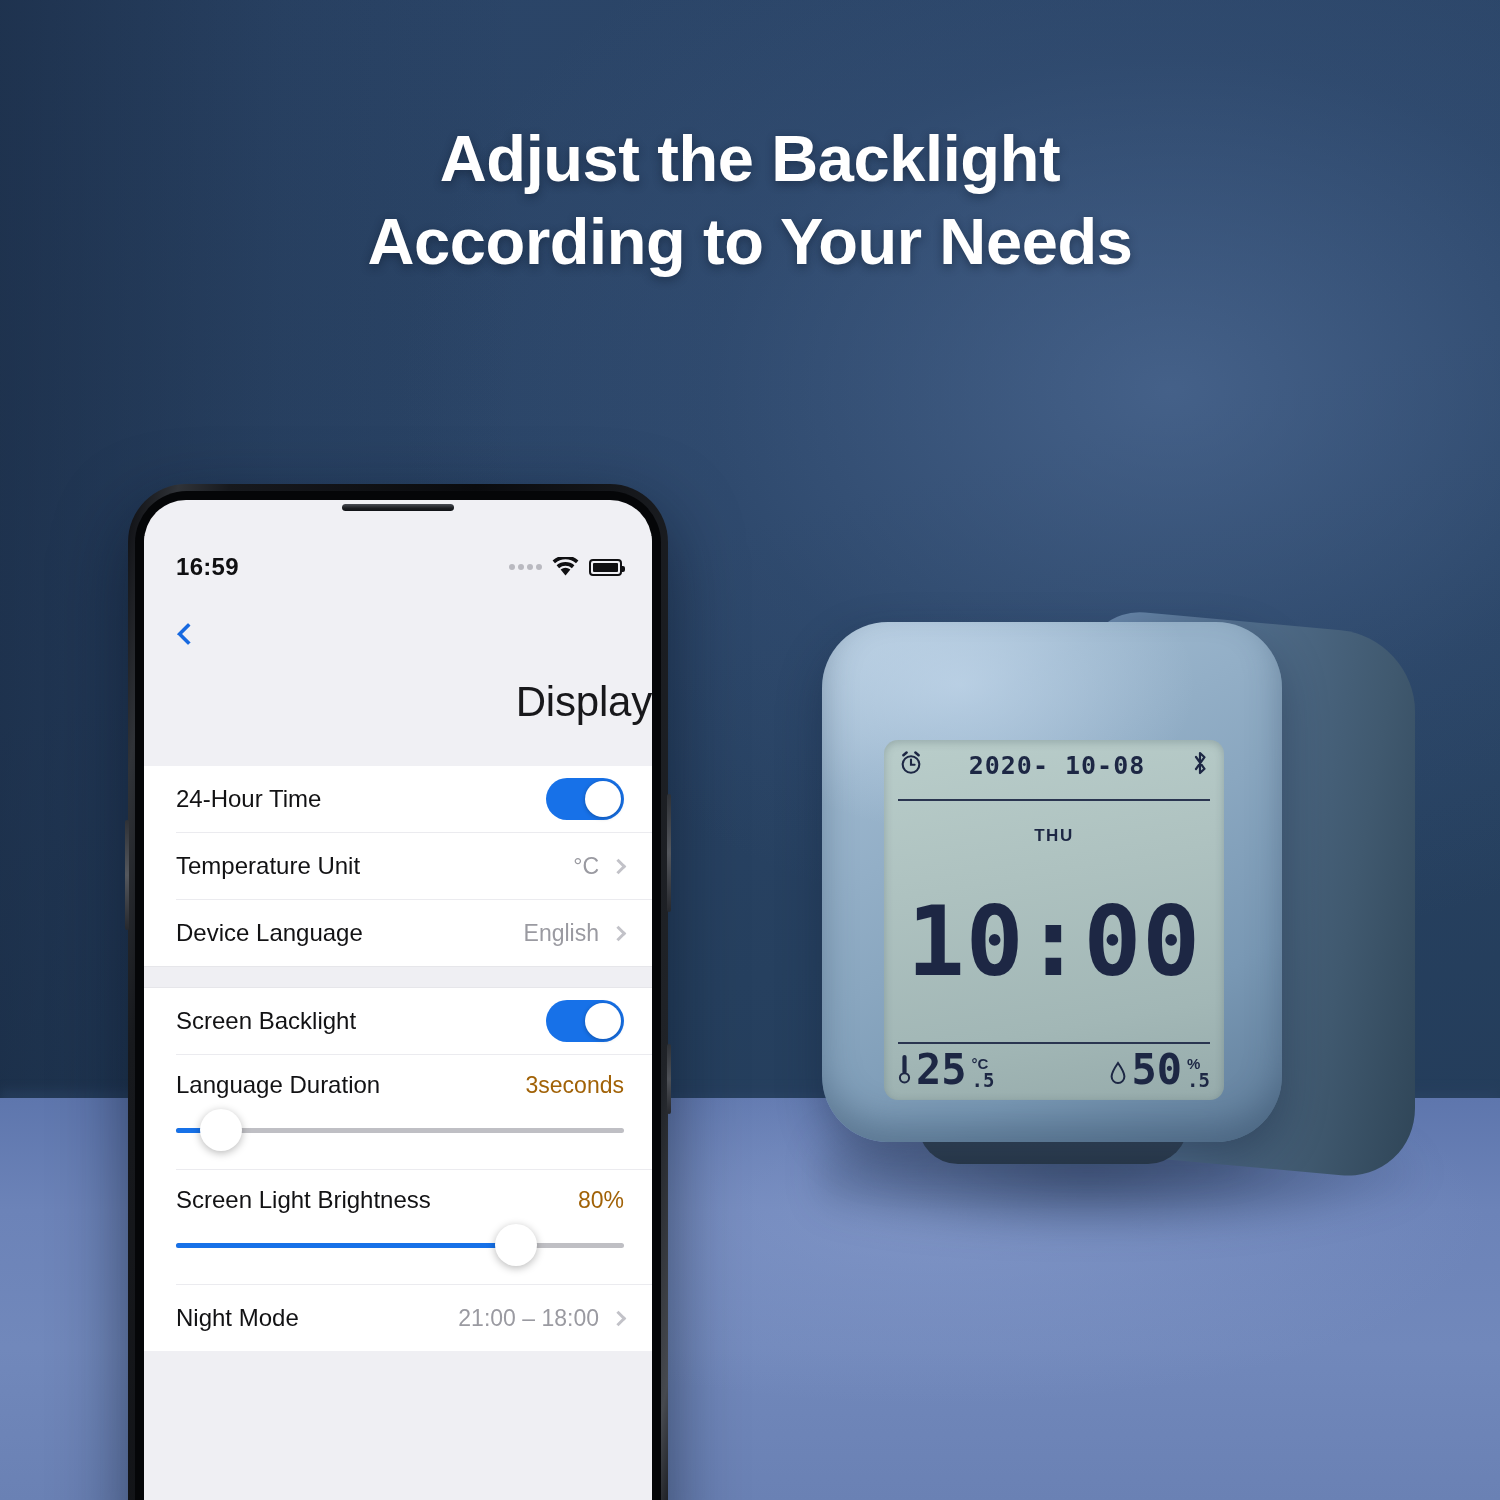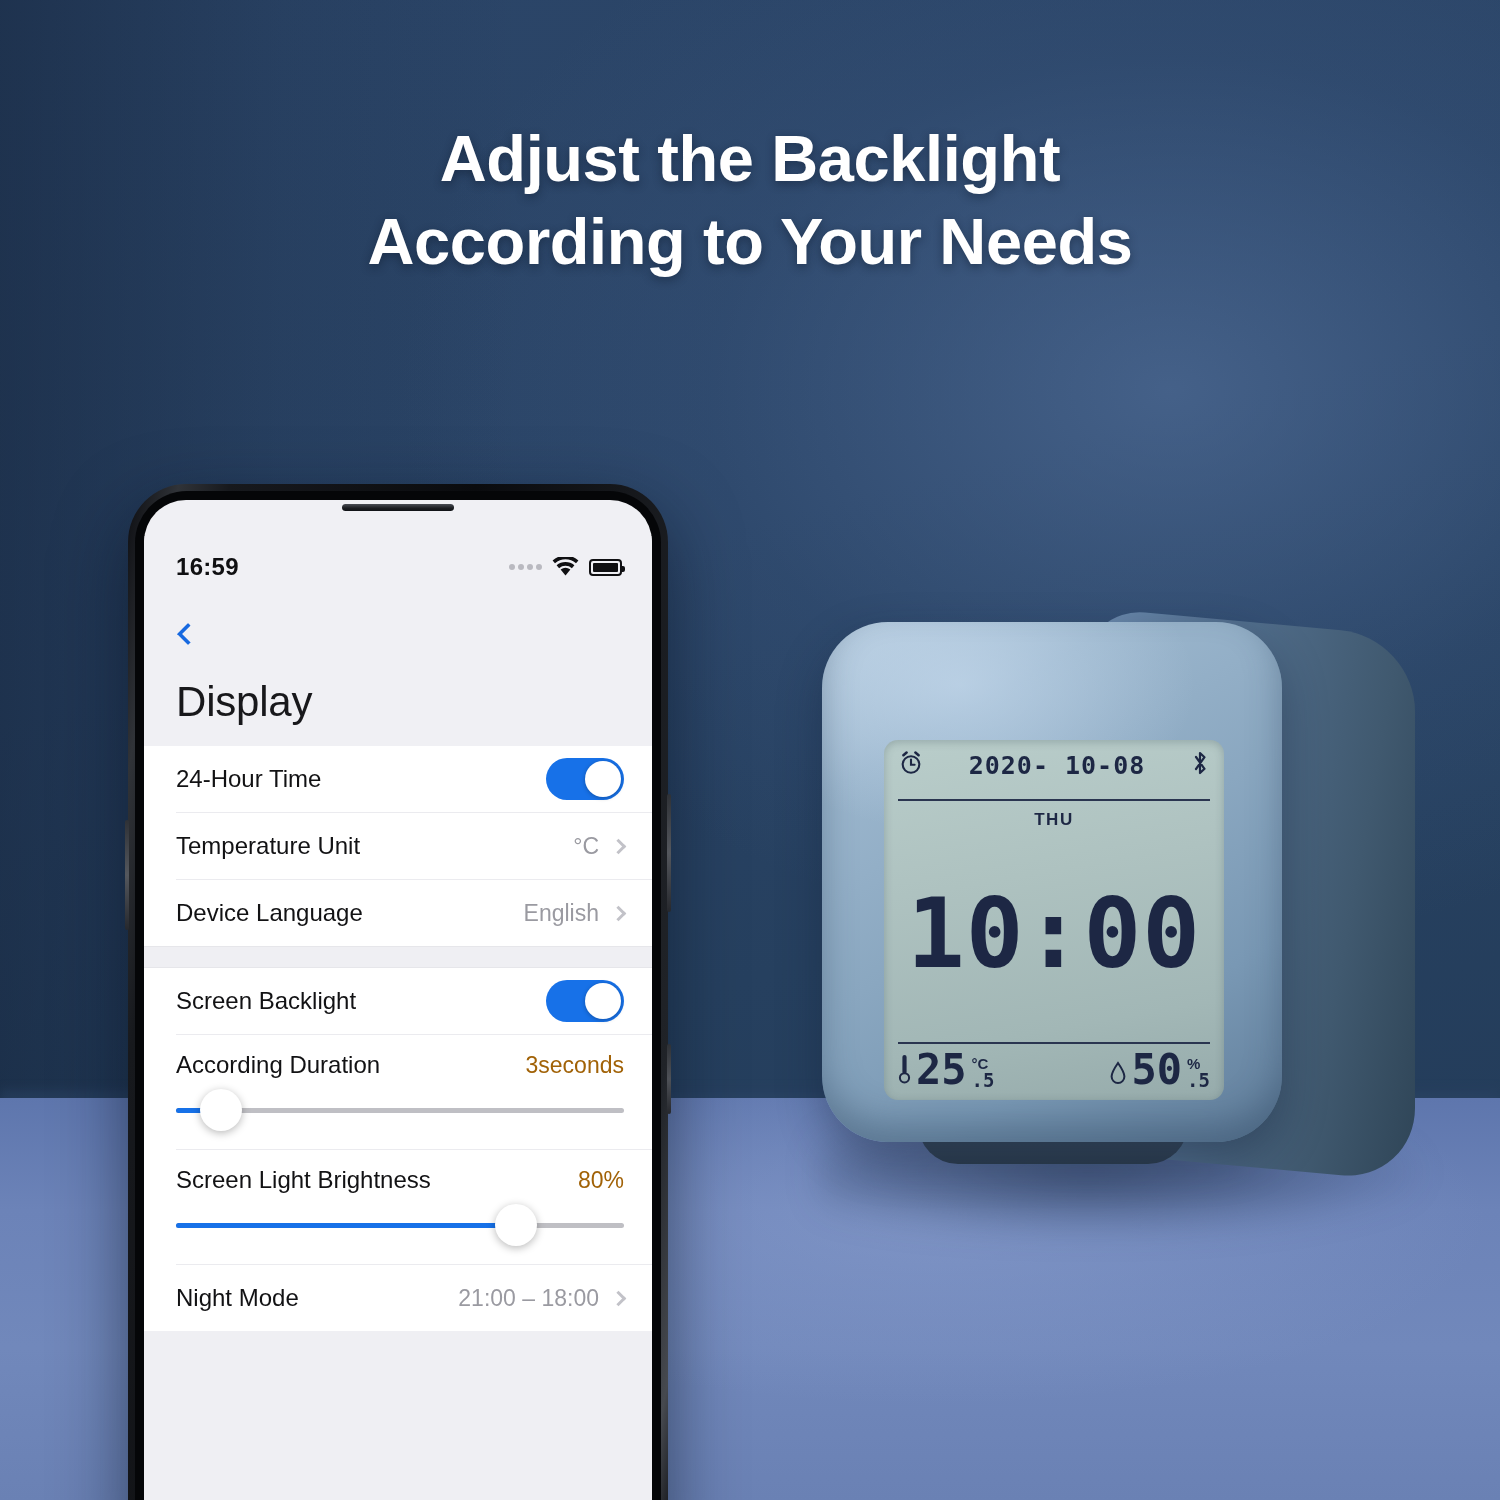--- a/index.html
+++ b/index.html
@@ -121,22 +121,22 @@
   #nav-bar { height: 72px; display: flex; align-items: center; padding-left: 26px; background: #f0f0f4; }
   #back-chevron {
     width: 16px; height: 16px;
     border-left: 4px solid #1769e0; border-bottom: 4px solid #1769e0;
     transform: rotate(45deg);
     margin-left: 10px;
     border-radius: 1px;
   }
   #page-title {
     background: #f0f0f4;
-    padding: 8px 0 20px 32px;
-    font-size: 42px; color: #18181b; font-weight: 400; letter-spacing: -0.2px;
+    padding: 8px 0 40px 32px;
+    font-size: 42px; color: #18181b; font-weight: 400; letter-spacing: -0.2px; text-align: right;
   }
 
   
   .group { background: #ffffff; }
   .gap { height: 22px; background: #efeff3; border-top: 1px solid #e6e6ea; border-bottom: 1px solid #e6e6ea; }
   .row {
     position: relative;
     display: flex; align-items: center; justify-content: space-between;
     padding: 0 28px 0 32px;
     height: 66px;
@@ -210,21 +210,21 @@
   #lcd-top {
     display: flex; align-items: center; justify-content: space-between;
     padding-bottom: 19px; border-bottom: 2px solid #2a3550;
   }
   #lcd-date {
     font-family: "DejaVu Sans Mono", monospace;
     font-size: 25px; font-weight: 700; letter-spacing: 1px;
   }
   #lcd-weekday {
     text-align: center; font-size: 17px; font-weight: 700; letter-spacing: 1.6px;
-    padding: 9px 0 2px;
+    padding: 25px 0 2px;
   }
   #lcd-time {
     flex: 1;
     display: flex; align-items: center; justify-content: center;
     font-family: "DejaVu Sans Mono", monospace;
     font-size: 96px; font-weight: 700; letter-spacing: 1px;
     line-height: 1;
     padding-bottom: 7px;
   }
   #lcd-bottom {
@@ -326,21 +326,21 @@
         <div class="row">
           <span class="row-label">Screen Backlight</span>
           <span class="toggle">
               <i></i>
             </span>
         </div>
         <div class="divider"></div>
 
         <div class="row tall">
           <div class="slider-head">
-            <span class="row-label">According Duration</span>
+            <span class="row-label">Language Duration</span>
             <span class="row-value accent">3seconds</span>
           </div>
           <div class="slider-wrap">
             <div class="track">
               <div class="fill" style="width: 10%;"></div>
               <div class="thumb" style="left: 10%;"></div>
             </div>
           </div>
         </div>
         <div class="divider"></div>

